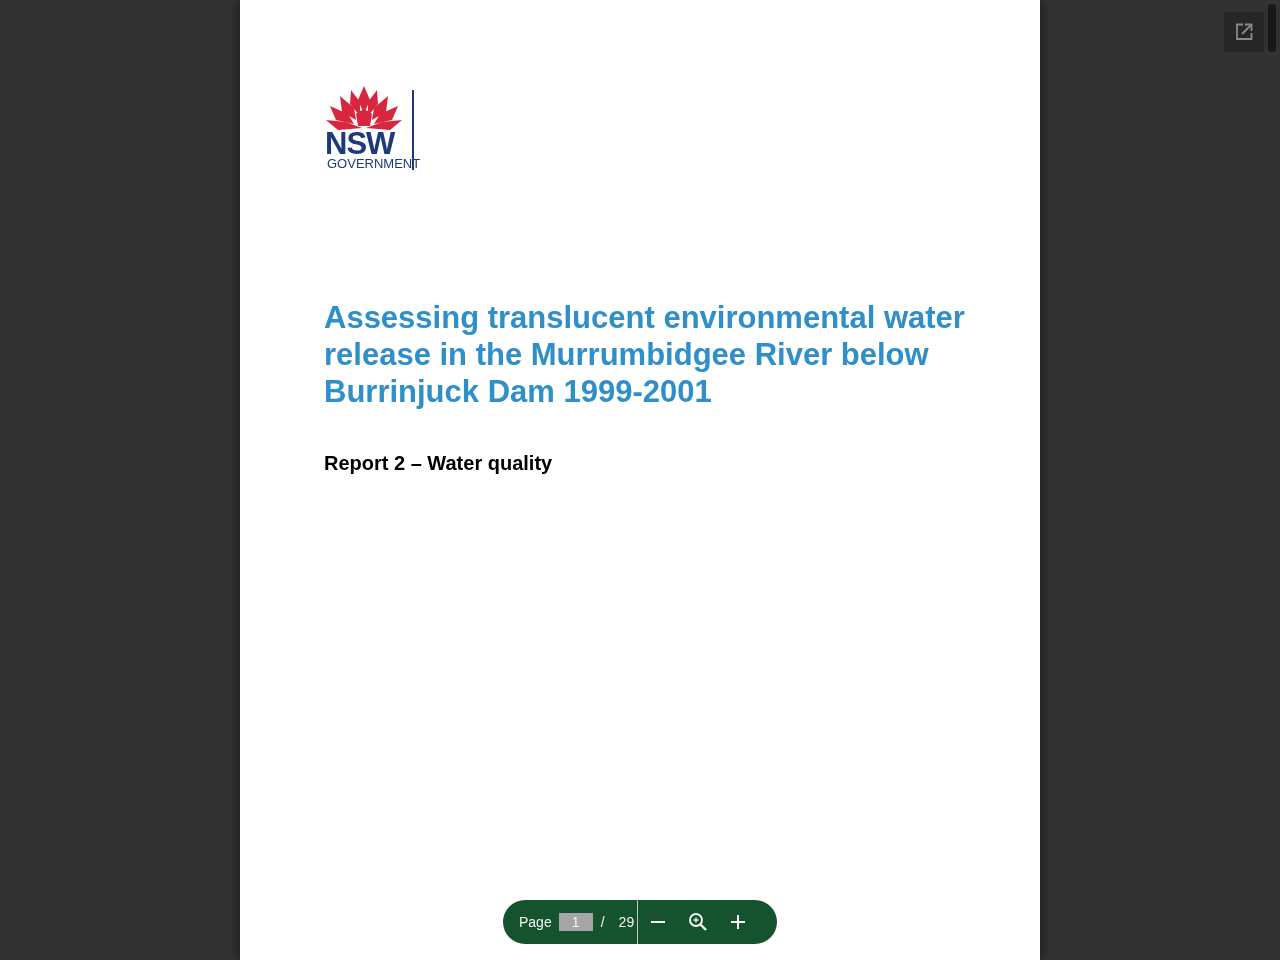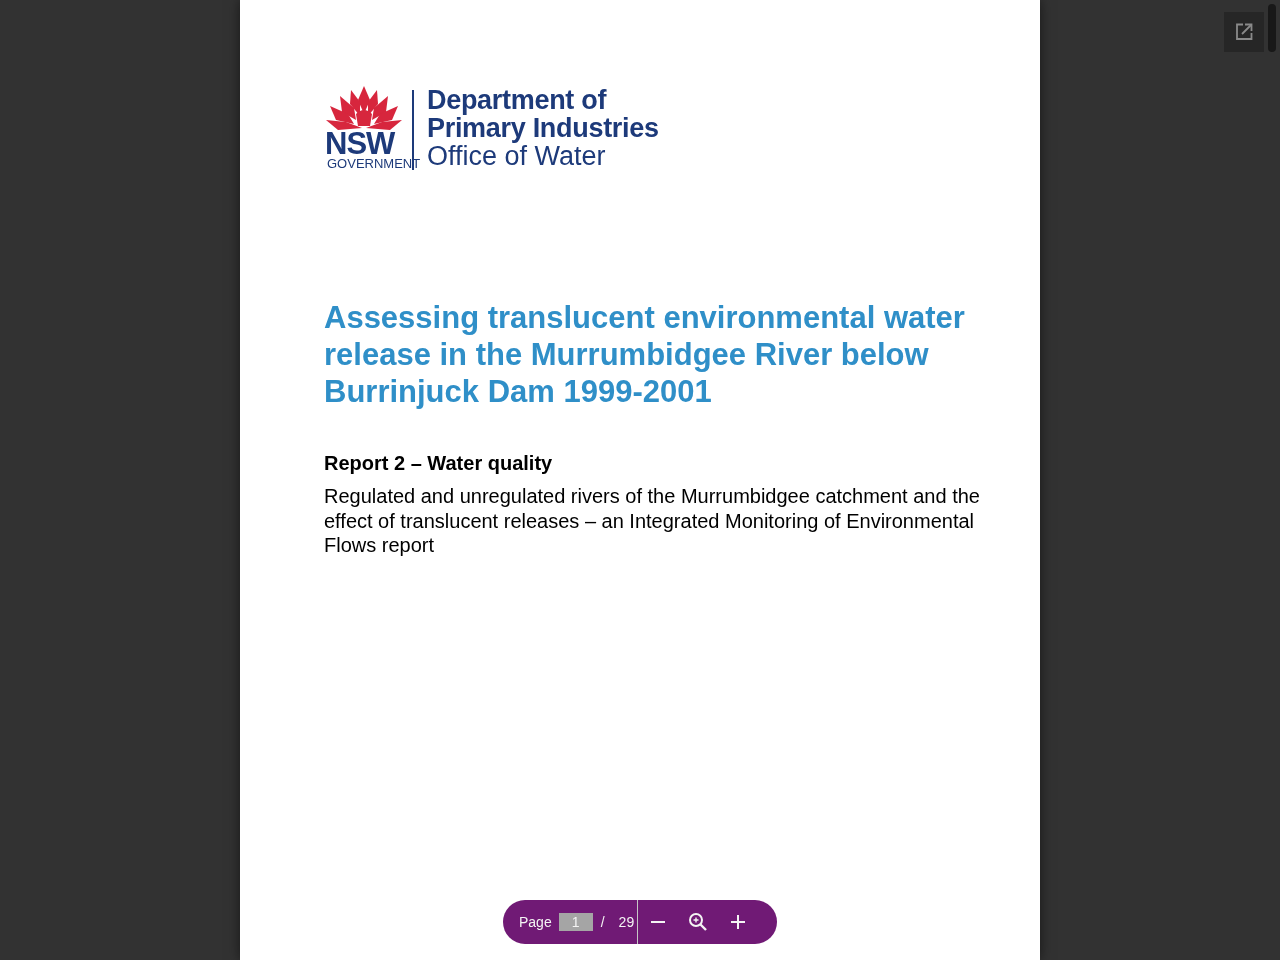--- a/index.html
+++ b/index.html
@@ -39,21 +39,21 @@
   .subtitle {
     position: absolute; left: 84px; top: 451px; font-weight: bold; font-size: 20px;
     color: #000; margin: 0; line-height: 24px; text-align: right;
   }
   .desc {
     position: absolute; left: 84px; top: 484px; width: 660px; font-size: 20px;
     line-height: 24.5px; color: #000; margin: 0;
   }
   .toolbar {
     position: absolute; left: 503px; top: 900px; width: 274px; height: 44px;
-    background: #701a75; border-radius: 22px; display: flex; align-items: center;
+    background: #14532d; border-radius: 22px; display: flex; align-items: center;
     color: #f4f4f4; font-size: 14px;
   }
   .tb-page { display: flex; align-items: center; padding-left: 16px; width: 134px; box-sizing: border-box; height: 100%; }
   .tb-page .lbl { margin-right: 7px; }
   .tb-page .pinput {
     width: 34px; height: 18px; background: #a5a5a5; border: none; color: #f4f4f4;
     font-size: 14px; text-align: center; padding: 0; font-family: "Liberation Sans", sans-serif;
   }
   .tb-page .sep { margin: 0 14px 0 8px; }
   .tb-div { width: 1px; height: 44px; background: #c6c6c6; }
@@ -83,30 +83,24 @@
         <path d="M6 22 L24 30 L30 40 L12 36 Z"></path>
         <path d="M74 22 L68 36 L50 40 L56 30 Z"></path>
         <path d="M2 36 L22 38 L38 44 L14 46 Z"></path>
         <path d="M78 36 L66 46 L42 44 L58 38 Z"></path>
         <path d="M32 30 Q40 22 48 30 L46 42 L34 42 Z"></path>
       </g>
     </svg>
     <div class="nsw-text">NSW</div>
     <div class="gov-text">GOVERNMENT</div>
     <div class="logo-divider"></div>
-    <div class="dept">
-      <span class="l1">Department of</span>
-      <span class="l2">Primary Industries</span>
-      <span class="l3">Office of Water</span>
-    </div>
   </div>
 
   <h1 class="title">Assessing translucent environmental water release in the Murrumbidgee River below Burrinjuck Dam 1999-2001</h1>
   <h2 class="subtitle">Report 2 – Water quality</h2>
-  <p class="desc">Regulated and unregulated rivers of the Murrumbidgee catchment and the effect of translucent releases – an Integrated Monitoring of Environmental Flows report</p>
 </div>
 
 <div class="popout">
   <svg width="20" height="20" viewBox="0 0 20 20">
     <path d="M9 2.5 H3 V17 H17.5 V11" fill="none" stroke="#8a8a8a" stroke-width="1.8"></path>
     <path d="M11 2.5 H17.5 V9" fill="none" stroke="#8a8a8a" stroke-width="1.8"></path>
     <path d="M17 3 L8 12" stroke="#8a8a8a" stroke-width="1.8"></path>
   </svg>
 </div>
 <div class="scrollbar"></div>

